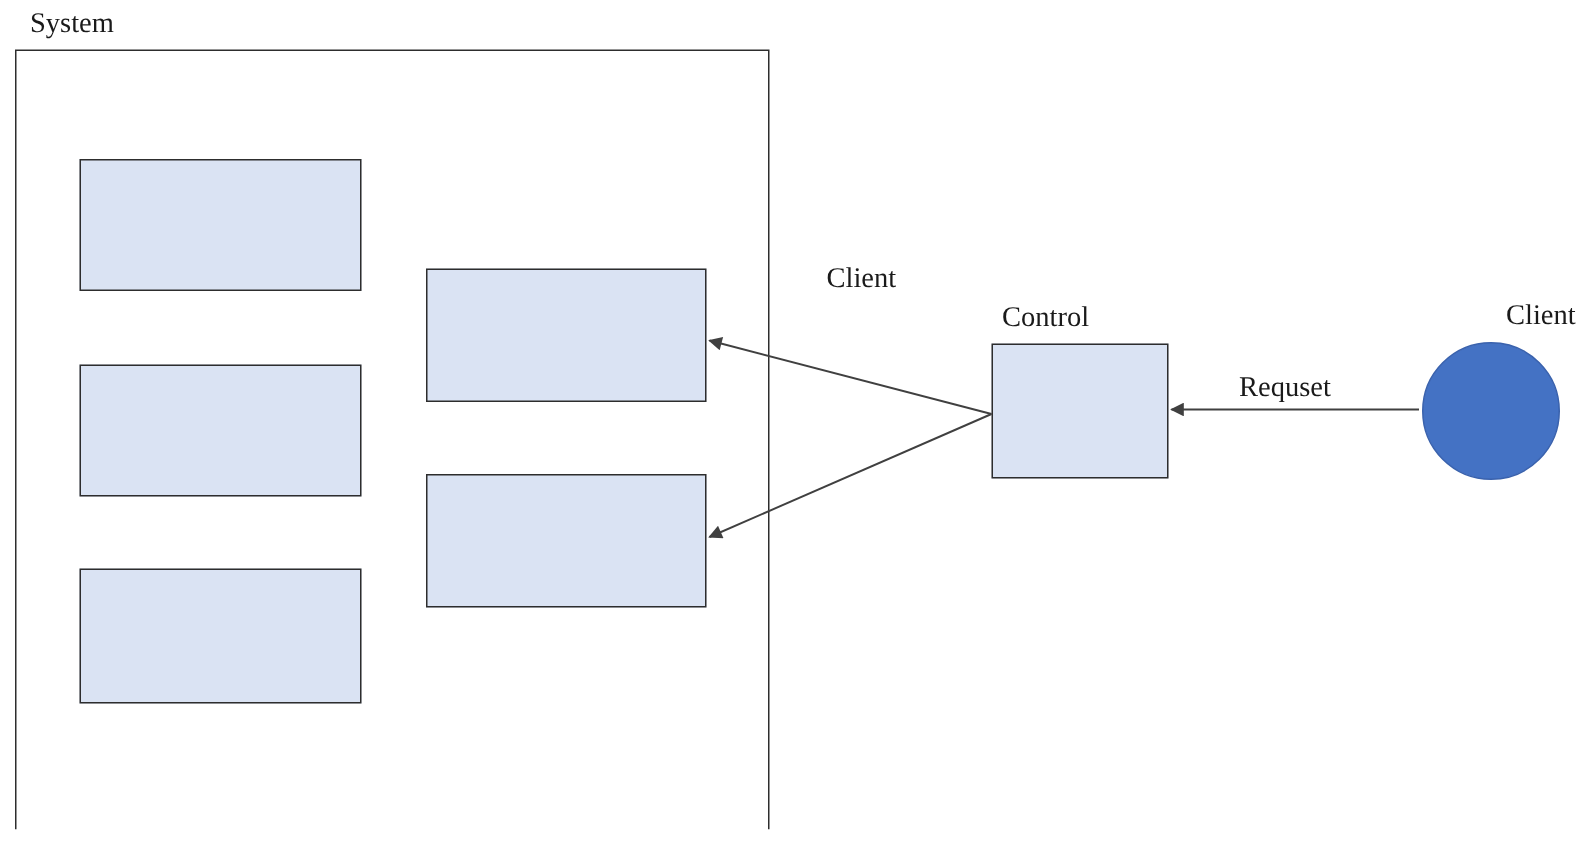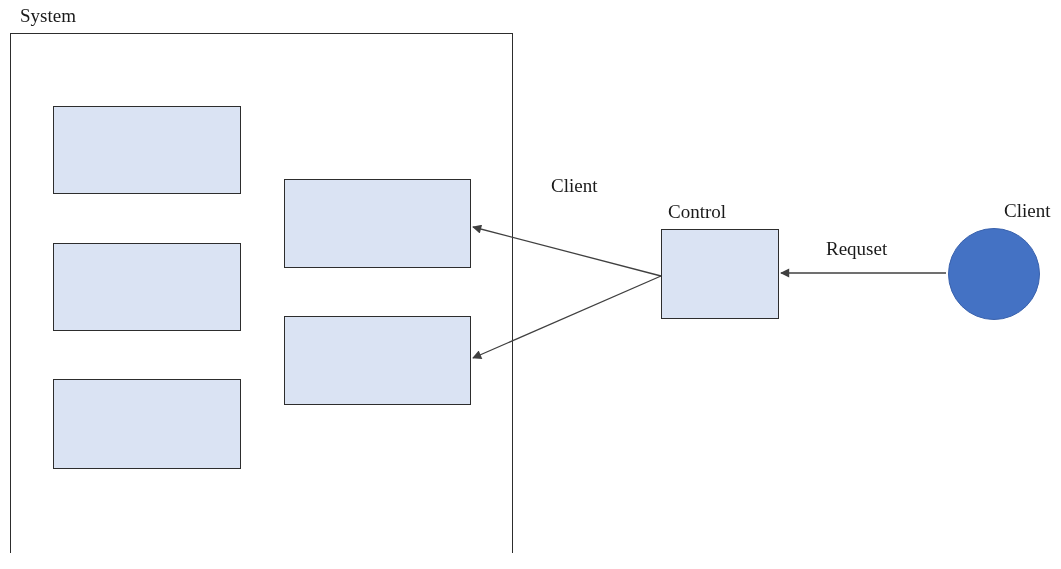--- a/index.html
+++ b/index.html
@@ -25,21 +25,21 @@
   .label {
     position: absolute;
     font-size: 19px;
     line-height: 1.1;
     white-space: nowrap;
     color: var(--text);
   }
   .system-label  { left: 20px;  top: 6px;   }
   .control-label { left: 551px; top: 176px; }
   .facade-label  { left: 668px; top: 202px; }
-  .requset-label { left: 826px; top: 239px; }
+  .requset-label { left: 826px; top: 249px; }
   .client-label  { left: 1004px; top: 201px; }
 
   .system-box {
     position: absolute;
     left: 10px; top: 33px;
     width: 503px; height: 527px;
     border: 1px solid var(--box-border);
     background: transparent;
   }
   .sub-rect {

